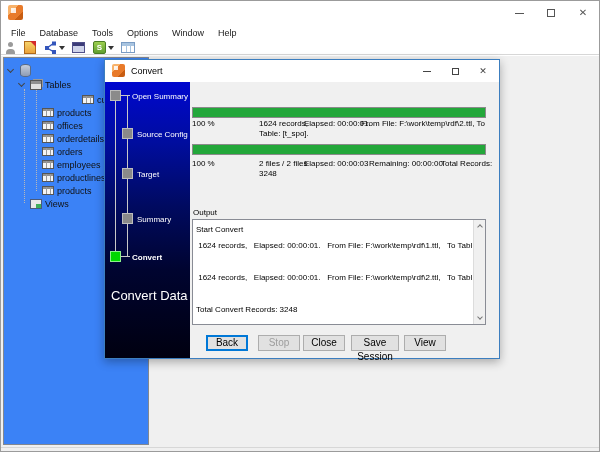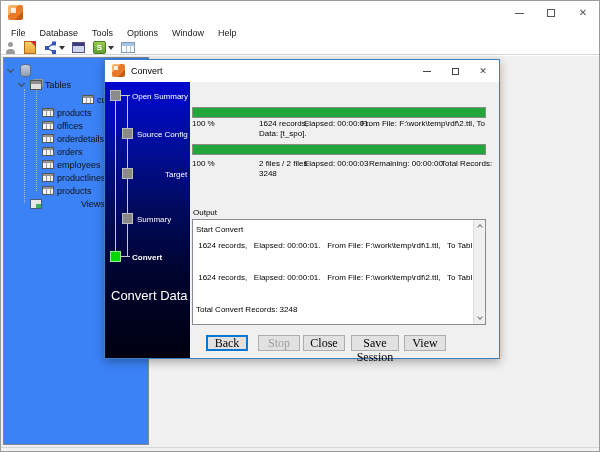--- a/index.html
+++ b/index.html
@@ -86,21 +86,21 @@
   .pbar { position:absolute; left:2px; width:294px; height:11px; background:#23a73a; border:1px solid #8a8a8a; }
   .ctext { position:absolute; white-space:nowrap; font-size:8px; color:#000; }
   .output-label { position:absolute; left:3px; top:126px; font-size:8px; }
   .output-box { position:absolute; left:2px; top:137px; width:294px; height:106px; background:#fff; border:1px solid #898c95; overflow:hidden; }
   .output-text { position:absolute; left:3px; top:2px; right:13px; bottom:2px; white-space:pre; font-size:8px; line-height:16px; overflow:hidden; }
   .vscroll { position:absolute; right:0; top:0; width:12px; height:100%; background:#f0f0f0; border-left:1px solid #dcdcdc; }
   .sc-btn { position:absolute; left:0; width:12px; height:12px; display:flex; align-items:center; justify-content:center; }
   .sc-up { top:0; } .sc-down { bottom:0; }
   .chev-up { width:4px; height:4px; border-left:1px solid #777; border-top:1px solid #777; transform:rotate(45deg); margin-top:2px; }
   .chev-dn { width:4px; height:4px; border-right:1px solid #777; border-bottom:1px solid #777; transform:rotate(45deg); margin-bottom:2px; }
-  .dlg-btn { position:absolute; top:253px; height:16px; background:#e1e1e1; border:1px solid #adadad; font-size:12px; text-align:center; line-height:14px; color:#000;font-family:Liberation Serif, serif; }
+  .dlg-btn { position:absolute; top:253px; height:16px; background:#e1e1e1; border:1px solid #adadad; font-size:10px; text-align:center; line-height:14px; color:#000; }
   .dlg-btn.focused { border-color:#0078d7; box-shadow:0 0 0 1px #0078d7 inset; }
   .dlg-btn.disabled { color:#9d9d9d; }
 </style>
 </head>
 <body>
 
 <div class="app-window">
 
   <div class="titlebar">
     <div class="app-icon"></div>
@@ -198,21 +198,21 @@
       </div>
       <div class="trow" style="left:38px; top:113px;">
         <span class="ico ico-tbl"></span>
         <span class="tlabel">productlines</span>
       </div>
       <div class="trow" style="left:38px; top:126px;">
         <span class="ico ico-tbl"></span>
         <span class="tlabel">products</span>
       </div>
 
-      <div class="trow" style="left:26px; top:139px;gap:36px;">
+      <div class="trow" style="left:26px; top:139px;">
         <span class="ico ico-views"></span>
         <span class="tlabel">Views</span>
       </div>
     </div>
 
     <div class="statusbar"></div>
   </div>
 
   <div class="dialog">
     <div class="dlg-titlebar">
@@ -239,39 +239,39 @@
         <div class="wz-line" style="left:16px; top:13px; width:9px; height:1px;"></div>
         <div class="wz-line" style="left:16px; top:174px; width:9px; height:1px;"></div>
 
         <div class="step-sq" style="left:5px; top:8px;"></div>
         <div class="step-label" style="left:27px; top:10px;">Open Summary</div>
 
         <div class="step-sq" style="left:17px; top:46px;"></div>
         <div class="step-label" style="left:32px; top:48px;">Source Config</div>
 
         <div class="step-sq" style="left:17px; top:86px;"></div>
-        <div class="step-label" style="left:32px; top:88px;margin-left:28px;">Target</div>
+        <div class="step-label" style="left:32px; top:88px;">Target</div>
 
         <div class="step-sq" style="left:17px; top:131px;"></div>
         <div class="step-label" style="left:32px; top:133px;">Summary</div>
 
         <div class="step-sq active" style="left:5px; top:169px;"></div>
         <div class="step-label bold" style="left:27px; top:171px;">Convert</div>
 
         <div class="sidebar-caption">Convert Data</div>
       </div>
 
       <div class="dlg-content">
 
         <div class="pbar" style="top:25px;"></div>
         <span class="ctext" style="left:2px; top:37px;">100 %</span>
         <span class="ctext" style="left:69px; top:37px;">1624 records,</span>
         <span class="ctext" style="left:114px; top:37px;">Elapsed: 00:00:01.</span>
         <span class="ctext" style="left:171px; top:37px;">From File: F:\work\temp\rdf\2.ttl,   To</span>
-        <span class="ctext" style="left:69px; top:47px;">Data: [t_spo].</span>
+        <span class="ctext" style="left:69px; top:47px;">Table: [t_spo].</span>
 
         <div class="pbar" style="top:62px;"></div>
         <span class="ctext" style="left:2px; top:77px;">100 %</span>
         <span class="ctext" style="left:69px; top:77px;">2 files / 2 files</span>
         <span class="ctext" style="left:114px; top:77px;">Elapsed: 00:00:03</span>
         <span class="ctext" style="left:179px; top:77px;">Remaining: 00:00:00</span>
         <span class="ctext" style="left:251px; top:77px;">Total Records:</span>
         <span class="ctext" style="left:69px; top:87px;">3248</span>
 
         <div class="output-label">Output</div>

